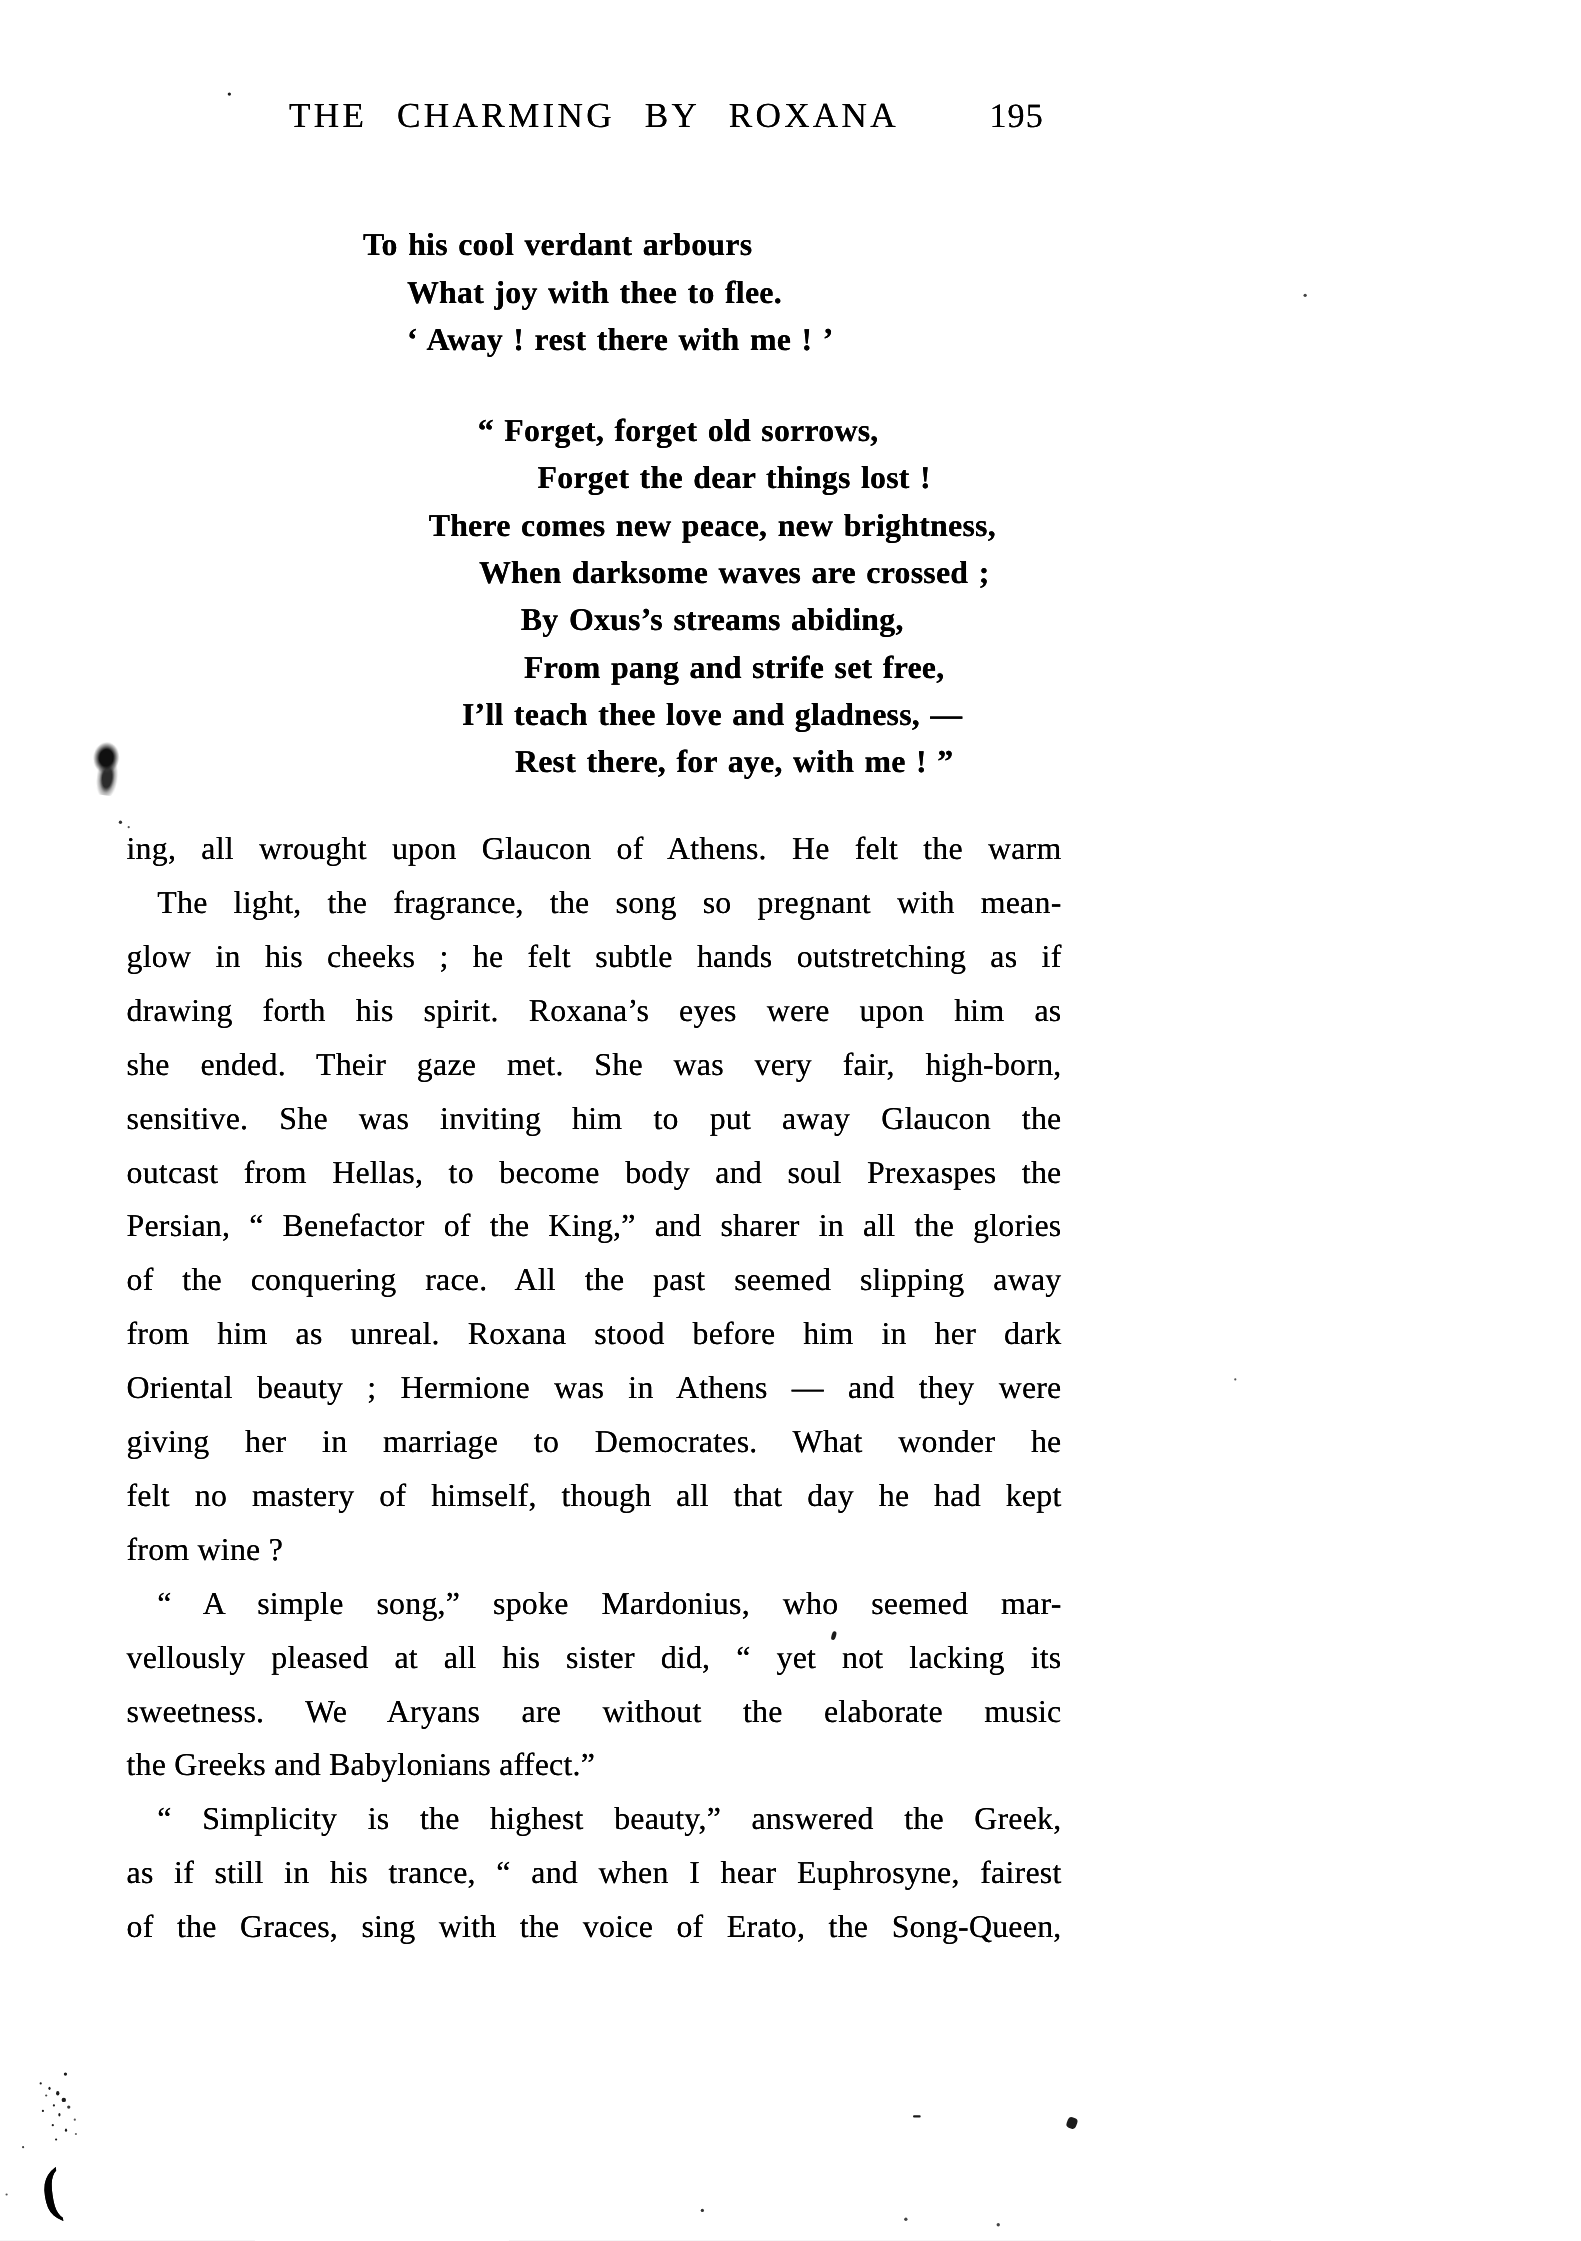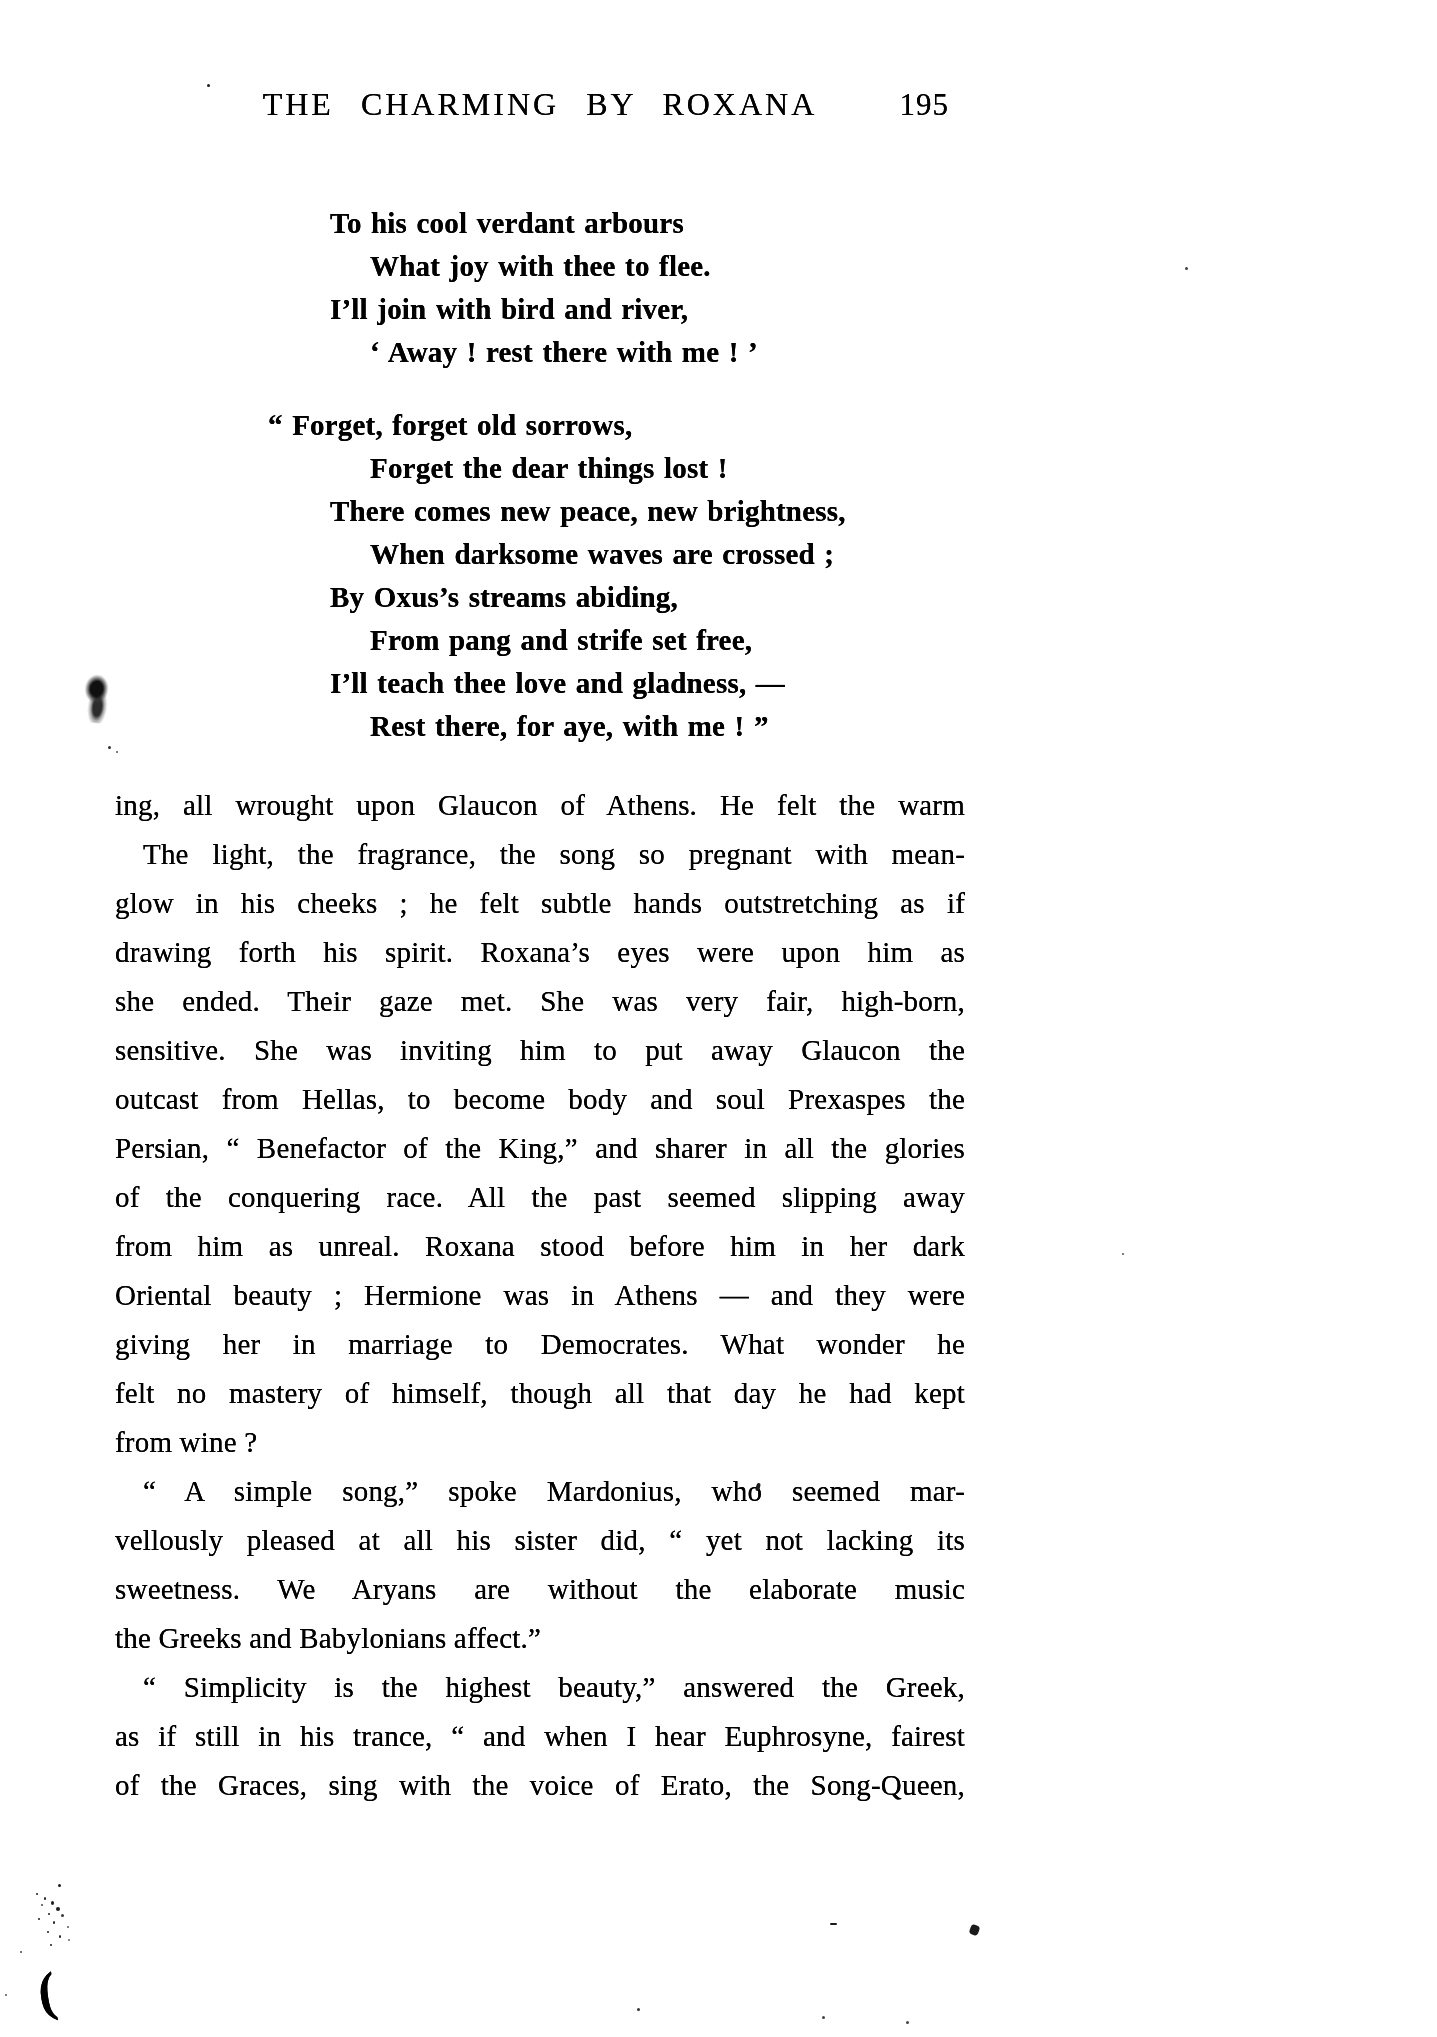--- a/index.html
+++ b/index.html
@@ -17,21 +17,21 @@
   
   .header{position:relative;margin-top:86px;height:42px;}
   .title{
     display:block;text-align:center;
     font-size:32px;letter-spacing:3px;word-spacing:16px;
   }
   .pagenum{position:absolute;right:16px;top:1px;font-size:31px;letter-spacing:1px;}
 
   
   .poem{margin-top:74px;margin-left:215px;font-size:29px;line-height:43px;letter-spacing:0.2px;word-spacing:2px;}
-  .stanza2{margin-top:30px;}
+  .stanza2{margin-top:40px;text-align:center;}
   .pline{white-space:nowrap;font-weight:bold;}
   .pline.indent{margin-left:40px;}
   .pline.hang{margin-left:-62px;}
 
   
   .prose{margin-top:33px;font-size:29px;line-height:49px;letter-spacing:0.2px;}
   .bline{
     text-align:justify;
     text-align-last:justify;
     width:850px;
@@ -64,21 +64,20 @@
 
     <div class="header">
       <span class="title">THE CHARMING BY ROXANA</span>
       <span class="pagenum">195</span>
     </div>
 
     <div class="poem">
       <div class="stanza stanza1">
         <div class="pline">To his cool verdant arbours</div>
         <div class="pline indent">What joy with thee to flee.</div>
-        <div class="pline">I’ll  join with bird and river,</div>
         <div class="pline indent">‘ Away !  rest there with me ! ’</div>
       </div>
       <div class="stanza stanza2">
         <div class="pline hang">“ Forget, forget old sorrows,</div>
         <div class="pline indent">Forget the dear things lost !</div>
         <div class="pline">There comes new peace, new brightness,</div>
         <div class="pline indent">When darksome waves are crossed ;</div>
         <div class="pline">By Oxus’s streams abiding,</div>
         <div class="pline indent">From pang and strife set free,</div>
         <div class="pline">I’ll teach thee love and gladness, —</div>

